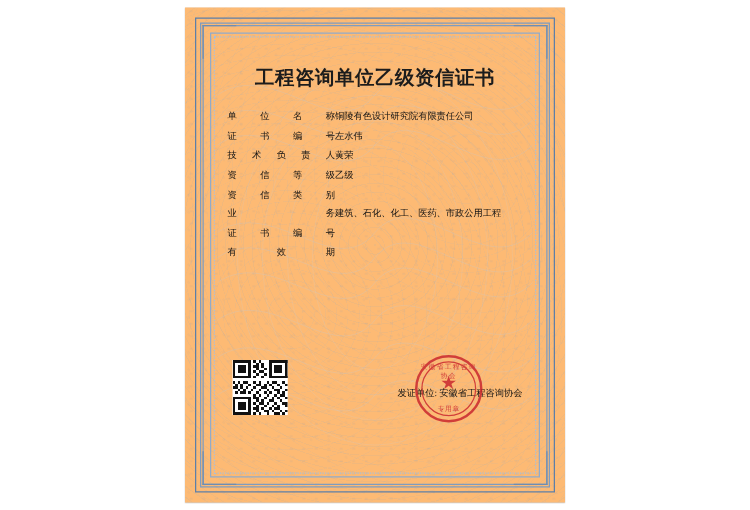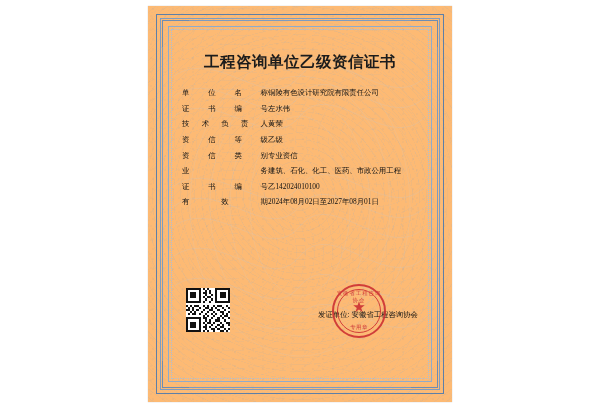--- a/index.html
+++ b/index.html
@@ -264,36 +264,33 @@
           <span class="field-value">黄荣</span>
         </div>
 
         <div class="field-row">
           <span class="field-label">资信等级</span>
           <span class="field-value">乙级</span>
         </div>
 
         <div class="field-row">
           <span class="field-label">资信类别</span>
-          <span class="field-value">专业资信</span>
         </div>
 
         <div class="field-row">
           <span class="field-label">业务</span>
           <span class="field-value">建筑、石化、化工、医药、市政公用工程</span>
         </div>
 
         <div class="field-row">
           <span class="field-label">证书编号</span>
-          <span class="field-value">乙142024010100</span>
         </div>
 
         <div class="field-row">
           <span class="field-label">有效期</span>
-          <span class="field-value">2024年08月02日至2027年08月01日</span>
         </div>
 
       </div>
 
       <div class="footer">
 
         <div class="qr">
           <svg class="qr-grid" viewBox="0 0 21 21" shape-rendering="crispEdges">
             <rect width="21" height="21" fill="#ffffff"></rect>
             <g fill="#111111">

